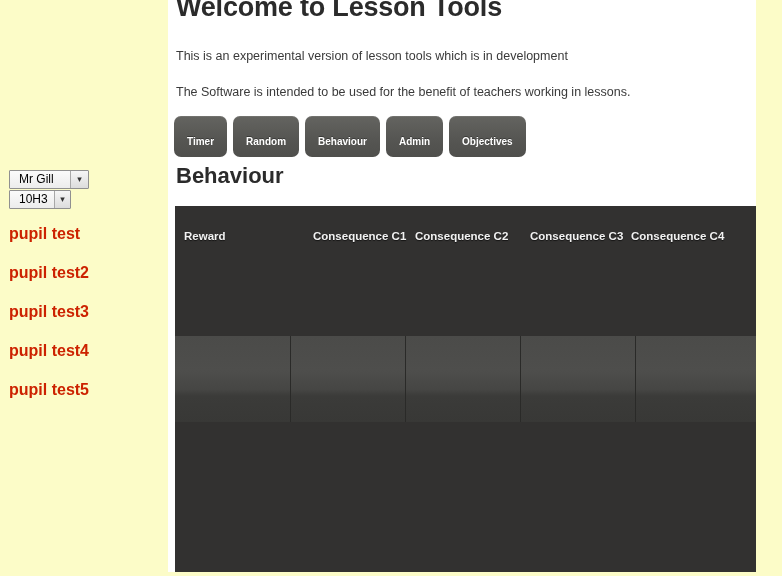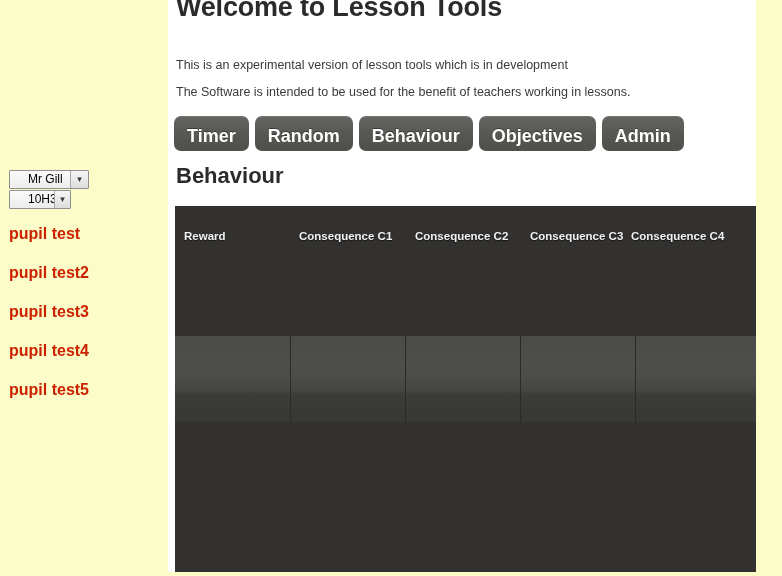--- a/index.html
+++ b/index.html
@@ -38,21 +38,21 @@
     left: 9px;
   }
   .sel {
     font-family: "Liberation Sans", sans-serif;
     font-size: 12px;
     color: #000000;
     background: #f0f0f0;
     border: 1px solid #909090;
     border-radius: 1px;
     box-sizing: border-box;
-    padding: 0 16px;
+    padding: 0 7px;
     height: 19px;
     line-height: 17px;
     position: relative;
     display: block;
     cursor: default;
     background-image: linear-gradient(to bottom, #fbfbfb 0%, #ececec 100%);
   }
   .sel .sel-text {
     display: inline-block;
     padding-left: 2px;
@@ -127,43 +127,43 @@
 
   .intro-p {
     position: absolute;
     left: 8px;
     margin: 0;
     font-size: 12.5px;
     color: #3a3a3a;
     line-height: 14px;
     white-space: nowrap;
   }
-  #intro-1 { top: 49px; margin-top: 9px; }
+  #intro-1 { top: 49px; }
   #intro-2 { top: 85px; }
 
   
   #navbar {
     position: absolute;
     left: 6px;
     top: 116px;
     display: flex;
     gap: 6px;
     align-items: flex-start;
   }
   .nav-btn {
     display: inline-block;
     font-family: "Liberation Sans", sans-serif;
-    font-size: 18px;
+    font-size: 10px;
     font-weight: bold;
     color: #ffffff;
     text-decoration: none;
     background: #5b5b58;
     background-image: linear-gradient(to bottom, #646460 0%, #565653 55%, #4f4f4c 100%);
     border-radius: 7px;
-    padding: 13px 13px 8px 13px;
+    padding: 19px 13px 8px 13px;
     line-height: 14px;
     text-shadow: 0 -1px 0 rgba(0,0,0,0.35);
     white-space: nowrap;
     box-shadow: inset 0 1px 0 rgba(255,255,255,0.09);
     cursor: pointer;
     box-sizing: border-box;
   }
 
   
   #section-title {
@@ -289,31 +289,31 @@
 
     <h1 id="page-title">Welcome to Lesson Tools</h1>
 
     <p class="intro-p" id="intro-1">This is an experimental version of lesson tools which is in development</p>
     <p class="intro-p" id="intro-2">The Software is intended to be used for the benefit of teachers working in lessons.</p>
 
     <div id="navbar">
       <a class="nav-btn" href="#">Timer</a>
       <a class="nav-btn" href="#">Random</a>
       <a class="nav-btn" href="#">Behaviour</a>
+      <a class="nav-btn" href="#">Admin</a>
       <a class="nav-btn" href="#">Objectives</a>
-      <a class="nav-btn" href="#">Admin</a>
     </div>
 
     <h2 id="section-title">Behaviour</h2>
 
     <div id="behaviour-table">
 
       <div id="table-head">
         <span class="th" style="left:9px">Reward</span>
-        <span class="th" style="left:124px">Consequence C1</span>
+        <span class="th" style="left:138px">Consequence C1</span>
         <span class="th" style="left:240px">Consequence C2</span>
         <span class="th" style="left:355px">Consequence C3</span>
         <span class="th" style="left:456px">Consequence C4</span>
       </div>
 
       <div id="table-body">
         <div class="data-row">
           <div class="td" style="width:116px">
             <div class="td-inner"></div>
           </div>

